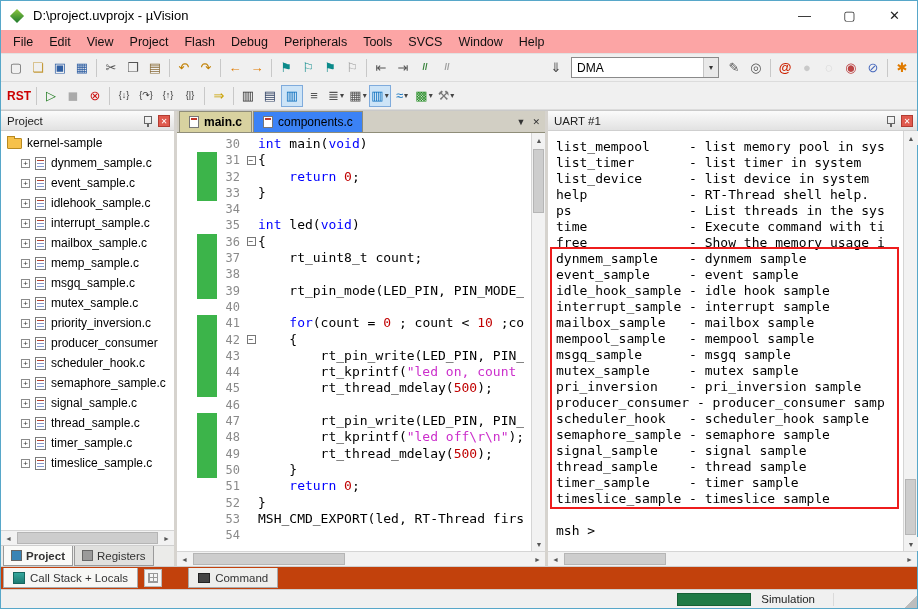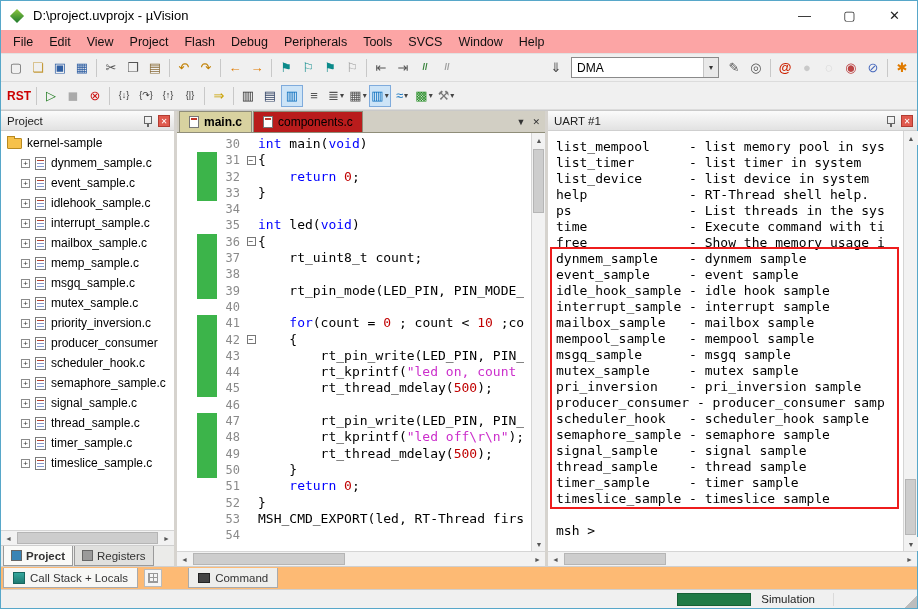--- a/index.html
+++ b/index.html
@@ -63,21 +63,21 @@
 .thumb-v-uart{bottom:2px;height:56px;}
 .panel-tabs{height:21px;background:#ebebe9;display:flex;align-items:flex-start;padding-left:2px;border-top:1px solid #cfcfcf;flex:0 0 auto;}
 .ptab{display:flex;align-items:center;height:20px;padding:0 7px;font-size:11.5px;border:1px solid #9a9a9a;border-top:none;background:#e0e0de;color:#333;margin-right:1px;}
 .ptab.active{background:#fafaf8;font-weight:bold;}
 .ptab-icon{width:11px;height:11px;margin-right:4px;border:1px solid #666;}
 .ptab-icon.project{background:#3a84b5;}
 .ptab-icon.registers{background:#9a9a9a;}
 .editor{flex:1;display:flex;flex-direction:column;min-width:0;background:#fff;}
 .ed-tabbar{height:22px;background:#d2cfc4;display:flex;align-items:flex-end;padding-left:2px;flex:0 0 auto;border-bottom:1px solid #8f8d79;}
 .ed-tabs{display:flex;height:100%;align-items:flex-end;}
-.ed-tab{display:flex;align-items:center;height:21px;padding:0 9px;border:1px solid #8f8d79;border-bottom:none;background:#b91c1c;margin-right:1px;font-size:12px;color:#000;}
+.ed-tab{display:flex;align-items:center;height:21px;padding:0 9px;border:1px solid #8f8d79;border-bottom:none;background:#3b82f6;margin-right:1px;font-size:12px;color:#000;}
 .ed-tab.active{background:#d8d2a0;font-weight:bold;}
 .doc-icon{width:10px;height:12px;background:#fff;border:1px solid #777;margin-right:5px;position:relative;}
 .doc-icon::before{content:"";position:absolute;top:1px;left:1px;right:1px;height:2px;background:#c0392b;}
 .ed-tab-ctrl{margin-left:auto;display:flex;align-items:center;height:100%;padding-right:5px;gap:7px;font-size:9px;color:#333;}
 .ed-body{flex:1;display:flex;min-height:0;padding-left:20px;}
 .code-scroll{flex:1;overflow:hidden;padding-top:3px;min-width:0;}
 .code-row{display:flex;height:16.3px;line-height:16.3px;font-family:"DejaVu Sans Mono",monospace;font-size:13px;white-space:pre;}
 .chg{width:20px;flex:0 0 auto;}
 .chg.on{background:#3cb44a;}
 .lnum{width:27px;flex:0 0 auto;text-align:right;padding-right:4px;color:#8a8a8a;font-size:12px;}
@@ -87,21 +87,21 @@
 .ctext{white-space:pre;overflow:hidden;}
 .tok-k{color:#0000ff;}
 .tok-s{color:#cb2ecb;}
 .tok-m{color:#c00000;}
 .tok-p{color:#000;}
 .uart-panel{width:372px;flex:0 0 auto;display:flex;flex-direction:column;background:#fff;border-left:3px solid #d6d3ce;}
 .uart-body{flex:1;display:flex;min-height:0;}
 .terminal{flex:1;position:relative;overflow:hidden;padding:8px 0 0 8px;background:#fff;min-width:0;}
 .term-line{height:16px;line-height:16px;font-family:"DejaVu Sans Mono",monospace;font-size:13px;color:#000;white-space:pre;}
 .red-rect{position:absolute;left:2px;right:4px;border:2px solid #ee1c1c;}
-.dock{height:23px;background:#fdba74;border-top:1px solid #cfcfcf;display:flex;align-items:center;padding-left:2px;flex:0 0 auto;}
+.dock{height:23px;background:#c2410c;border-top:1px solid #cfcfcf;display:flex;align-items:center;padding-left:2px;flex:0 0 auto;}
 .dock-tab{display:flex;align-items:center;height:20px;padding:0 9px;border:1px solid #aaa;border-top:none;background:#f7f7f5;font-size:11.5px;color:#333;margin-right:6px;}
 .dock-tab.command{margin-left:26px;background:#eeeeec;}
 .callstack-icon{width:12px;height:12px;margin-right:5px;background:linear-gradient(#35a79c,#1f7a72);border:1px solid #16655e;}
 .cmd-icon{width:12px;height:10px;margin-right:5px;background:#444;border:1px solid #222;}
 .dock-btn{width:18px;height:18px;border:1px solid #bbb;display:flex;align-items:center;justify-content:center;background:#f5f5f5;}
 .grid-icon{width:10px;height:10px;border:1px solid #999;background-image:repeating-linear-gradient(0deg,#999 0 1px,transparent 1px 4px),repeating-linear-gradient(90deg,#999 0 1px,transparent 1px 4px);}
 .statusbar{height:19px;background:#f0f0f0;border-top:1px solid #cfcfcf;display:flex;align-items:center;flex:0 0 auto;}
 .status-spacer{flex:1;}
 .status-green{width:74px;height:13px;background:#1f7a46;border:1px solid #166036;margin-right:10px;}
 .status-label{font-size:11.5px;color:#222;margin-right:18px;}

